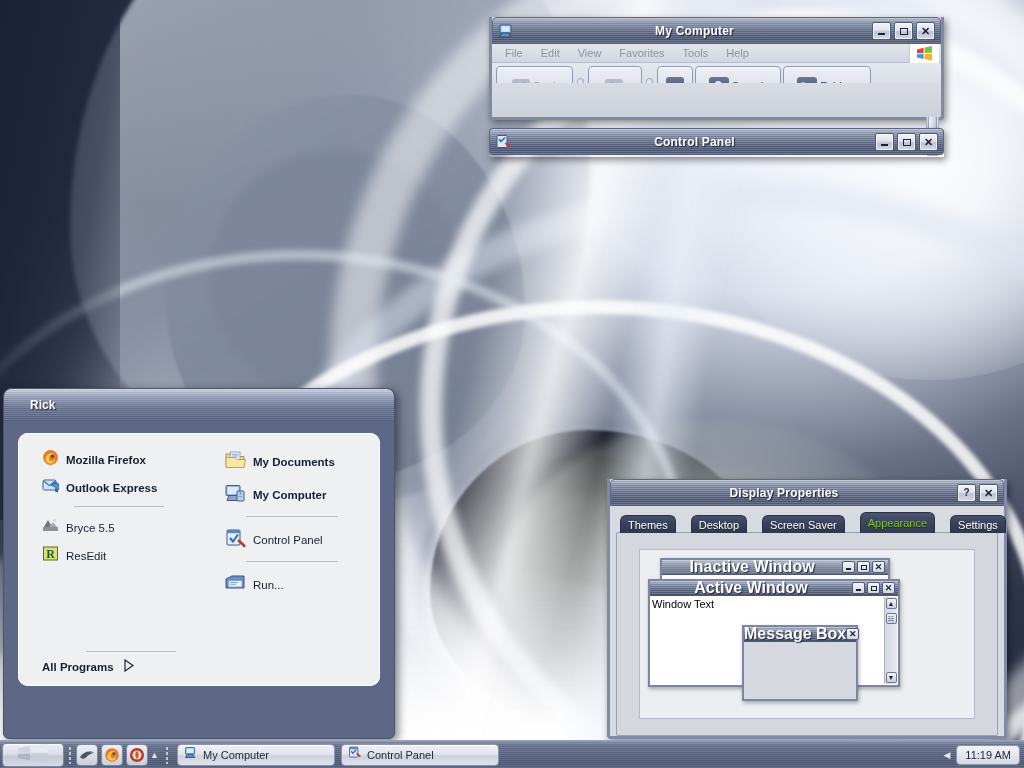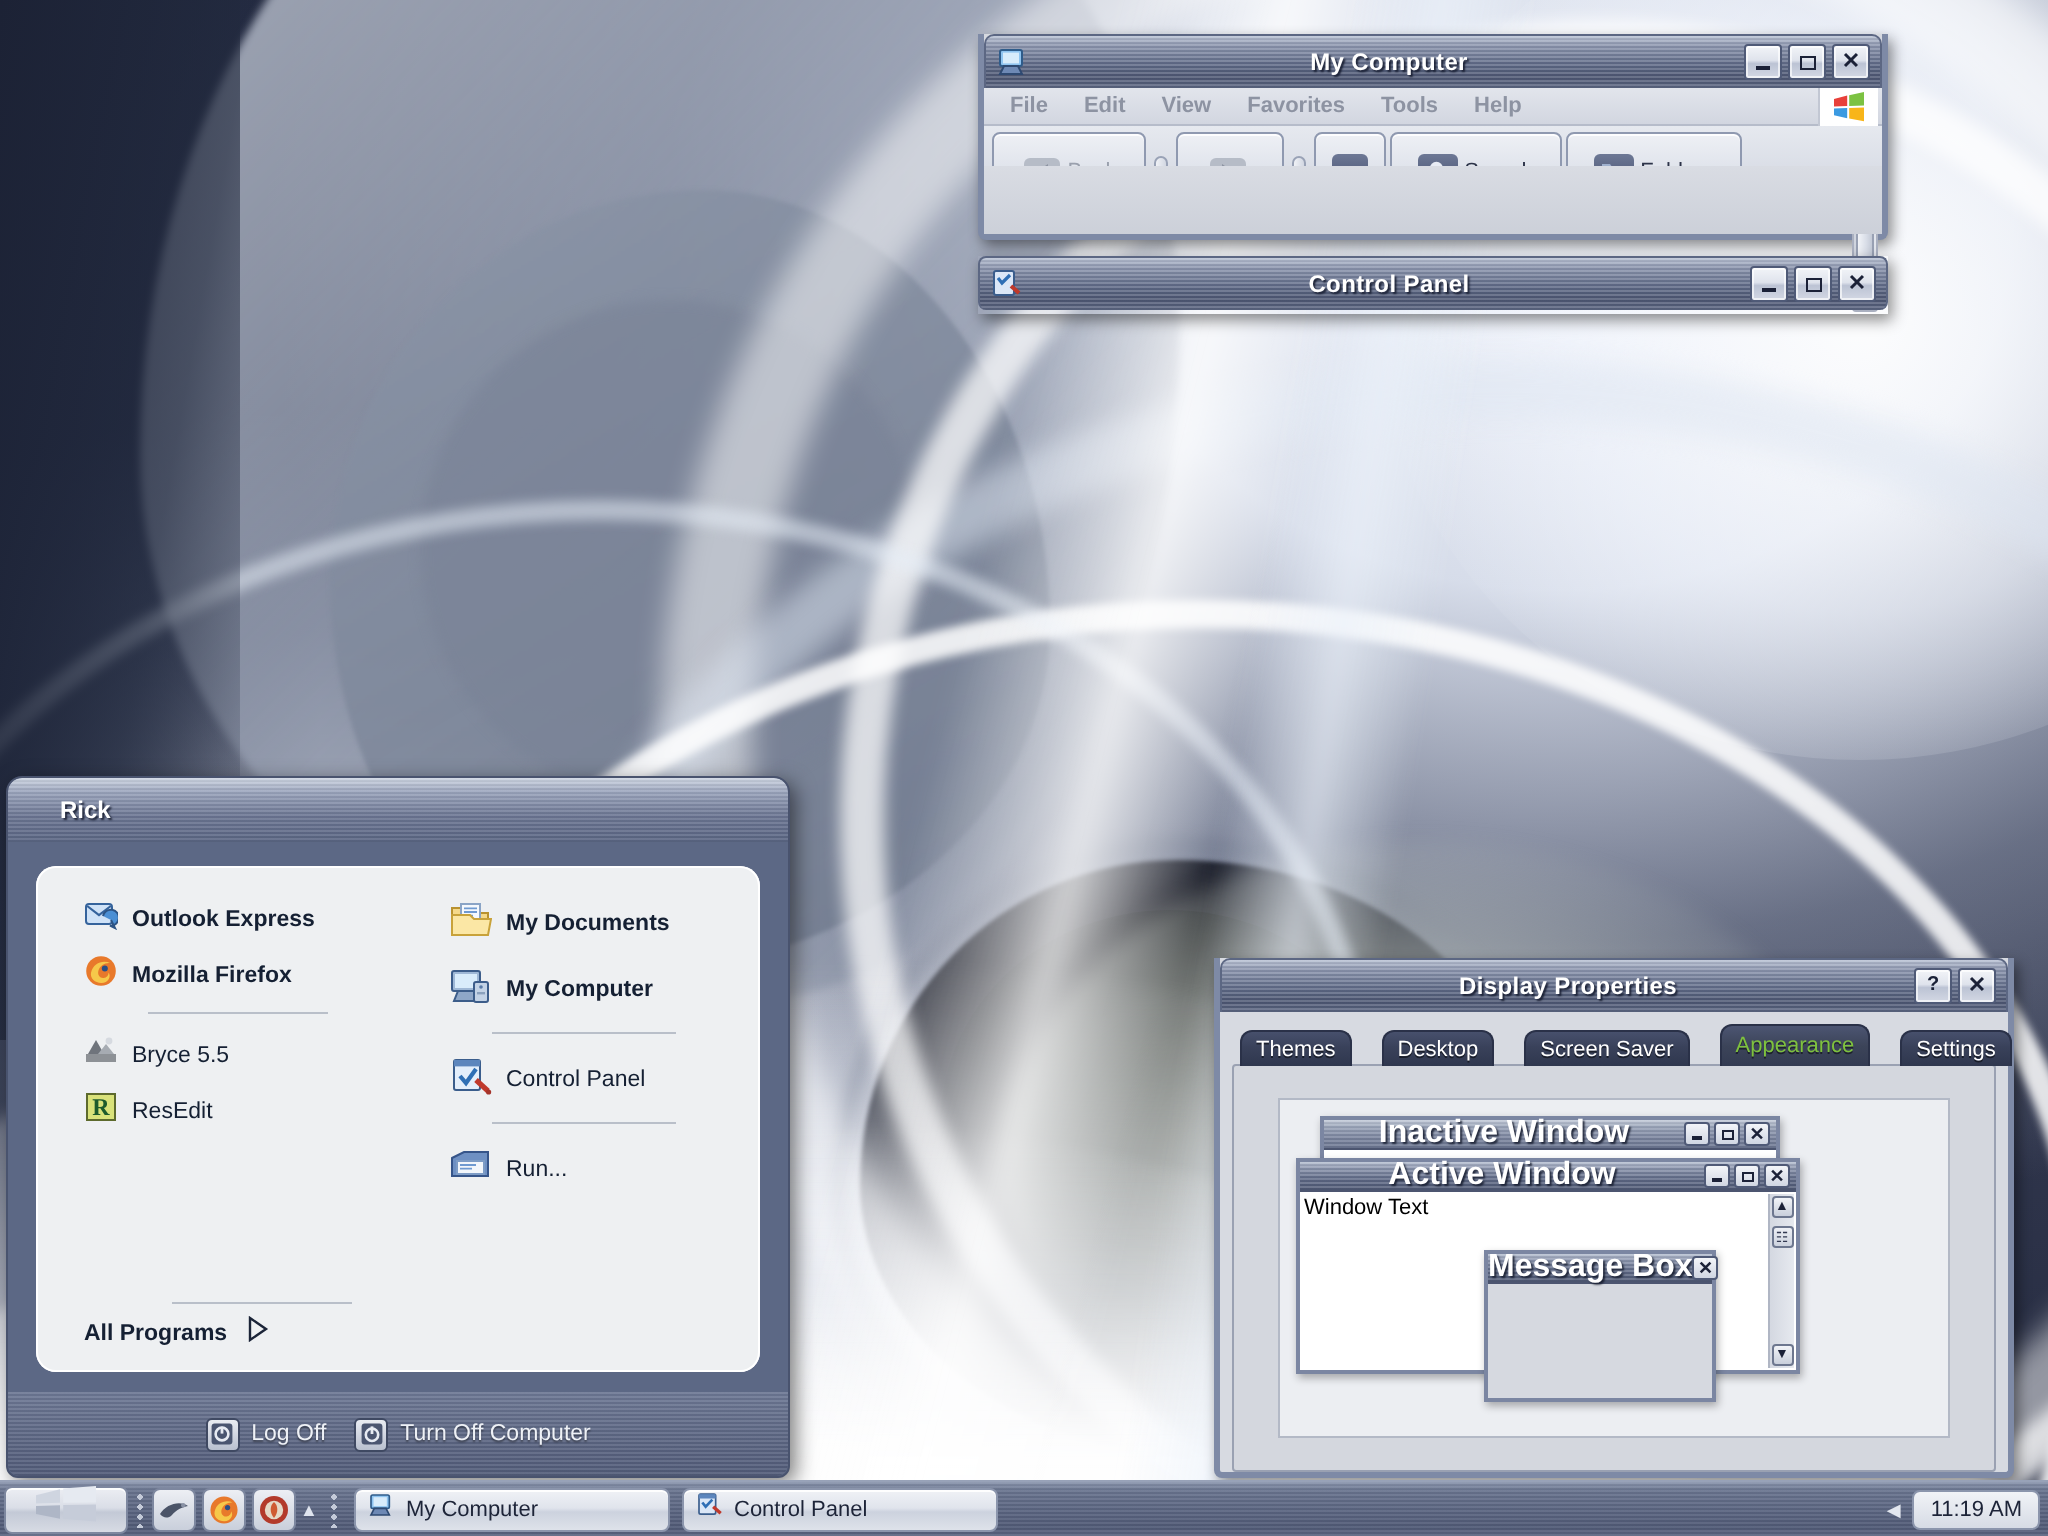--- a/index.html
+++ b/index.html
@@ -184,21 +184,20 @@
   .tbtn .g-close{ font-size:11px; font-weight:bold; }
 
   
   #winMyComputer{ left:489px; top:17px; width:455px; height:103px; }
   #mc-menubar{
     height:19px; display:flex; align-items:center;
     background:linear-gradient(to bottom,#e2e5ec,#d2d6e0);
     border-bottom:1px solid #b6bcca;
     position:relative;
     padding-left:4px;
-    font-weight:bold;
   }
   #mc-menubar .mi{
     font-size:11px; color:#8d93a2; padding:0 9px; line-height:19px;
   }
   #mc-flag{
     position:absolute; right:2px; top:0px; width:30px; height:19px;
     background:#ffffff; border-left:1px solid #c2c7d3;
     display:flex; align-items:center; justify-content:center;
   }
   #mc-toolbar{
@@ -702,36 +701,36 @@
   <div id="sm-header">
     <span id="sm-user">Rick</span>
   </div>
 
   <div id="sm-main">
     <div id="sm-cols">
       <div id="sm-left">
         <div class="sm-item bold">
           <span>
             <svg width="17" height="17" viewBox="0 0 17 17">
+              <circle cx="8.5" cy="8.5" r="7.4" fill="#e8792b"></circle>
+              <path d="M3.5 9.4 C4.6 4.4 9.6 2.8 13.3 4.6 C10.6 4.2 8 5.8 7.2 8.4 C6.6 10.4 8 12.2 9.8 12 C11.4 11.8 12.4 10.5 12.2 9.2 C13.9 11.1 12 14.6 8.6 14.5 C5.5 14.4 3 12.3 3.5 9.4 Z" fill="#f6c84a"></path>
+              <circle cx="10.4" cy="7.2" r="1.5" fill="#2a4f85"></circle>
+            </svg>
+          </span>
+          <span class="sm-lbl">Mozilla Firefox</span>
+        </div>
+        <div class="sm-item bold">
+          <span>
+            <svg width="17" height="17" viewBox="0 0 17 17">
               <rect x="1" y="3" width="13" height="10" rx="1.5" fill="#cfe2f7" stroke="#35639c"></rect>
               <path d="M1.6 4 L7.5 8.6 L13.4 4" stroke="#35639c" stroke-width="1.1" fill="none"></path>
               <path d="M9.5 9 A4 4 0 1 1 13 13.8 L15.5 15 L13.5 11" fill="#4b8fd4" stroke="#2c5485"></path>
             </svg>
           </span>
           <span class="sm-lbl">Outlook Express</span>
-        </div>
-        <div class="sm-item bold">
-          <span>
-            <svg width="17" height="17" viewBox="0 0 17 17">
-              <circle cx="8.5" cy="8.5" r="7.4" fill="#e8792b"></circle>
-              <path d="M3.5 9.4 C4.6 4.4 9.6 2.8 13.3 4.6 C10.6 4.2 8 5.8 7.2 8.4 C6.6 10.4 8 12.2 9.8 12 C11.4 11.8 12.4 10.5 12.2 9.2 C13.9 11.1 12 14.6 8.6 14.5 C5.5 14.4 3 12.3 3.5 9.4 Z" fill="#f6c84a"></path>
-              <circle cx="10.4" cy="7.2" r="1.5" fill="#2a4f85"></circle>
-            </svg>
-          </span>
-          <span class="sm-lbl">Mozilla Firefox</span>
         </div>
         <div class="sm-sep"></div>
         <div class="sm-item">
           <span>
             <svg width="17" height="17" viewBox="0 0 17 17">
               <rect x="1" y="10" width="15" height="4" fill="#8d9196"></rect>
               <path d="M2 10 L6 3 L10 10 Z" fill="#6f747c"></path>
               <path d="M7 10 L11 5 L15 10 Z" fill="#a6abb2"></path>
               <circle cx="12.5" cy="3.5" r="1.7" fill="#d6dae0"></circle>
             </svg>
@@ -805,42 +804,20 @@
     <div id="sm-allprog">
       <span class="lbl">All Programs</span>
       <span>
         <svg width="12" height="13" viewBox="0 0 12 13">
             <path d="M2 1 L10 6.5 L2 12 Z" fill="none" stroke="#1b2438" stroke-width="1.2"></path>
           </svg>
       </span>
     </div>
   </div>
 
-  <div id="sm-footer">
-    <div class="sm-foot-item">
-      <span class="foot-ico">
-        <svg width="12" height="12" viewBox="0 0 12 12">
-            <rect x="0.8" y="0.8" width="10.4" height="10.4" rx="1.5" fill="#4a5570"></rect>
-            <circle cx="6" cy="6" r="3.2" fill="none" stroke="#e6eaf2" stroke-width="1.3"></circle>
-            <rect x="5.3" y="2.4" width="1.4" height="3.4" fill="#e6eaf2"></rect>
-          </svg>
-      </span>
-      <span class="lbl">Log Off</span>
-    </div>
-    <div class="sm-foot-item">
-      <span class="foot-ico">
-        <svg width="12" height="12" viewBox="0 0 12 12">
-            <rect x="0.8" y="0.8" width="10.4" height="10.4" rx="1.5" fill="#4a5570"></rect>
-            <circle cx="6" cy="6.4" r="3.1" fill="none" stroke="#e6eaf2" stroke-width="1.3"></circle>
-            <rect x="5.3" y="2.2" width="1.4" height="3.8" fill="#e6eaf2"></rect>
-          </svg>
-      </span>
-      <span class="lbl">Turn Off Computer</span>
-    </div>
-  </div>
 </div>
 
 <div id="taskbar">
   <div id="startbtn">
     <span>
       <svg width="38" height="18" viewBox="0 0 38 18">
         <path d="M4 4.6 L16 1.6 L16 8.4 L4 8.8 Z" fill="#cfd5e0"></path>
         <path d="M17.6 1.3 L34 0 L34 8.2 L17.6 8.4 Z" fill="#e6eaf1"></path>
         <path d="M4 10 L16 9.6 L16 16.4 L4 14 Z" fill="#aeb6c6"></path>
         <path d="M17.6 9.5 L34 9.3 L34 17.8 L17.6 16.4 Z" fill="#c6ccd9"></path>

